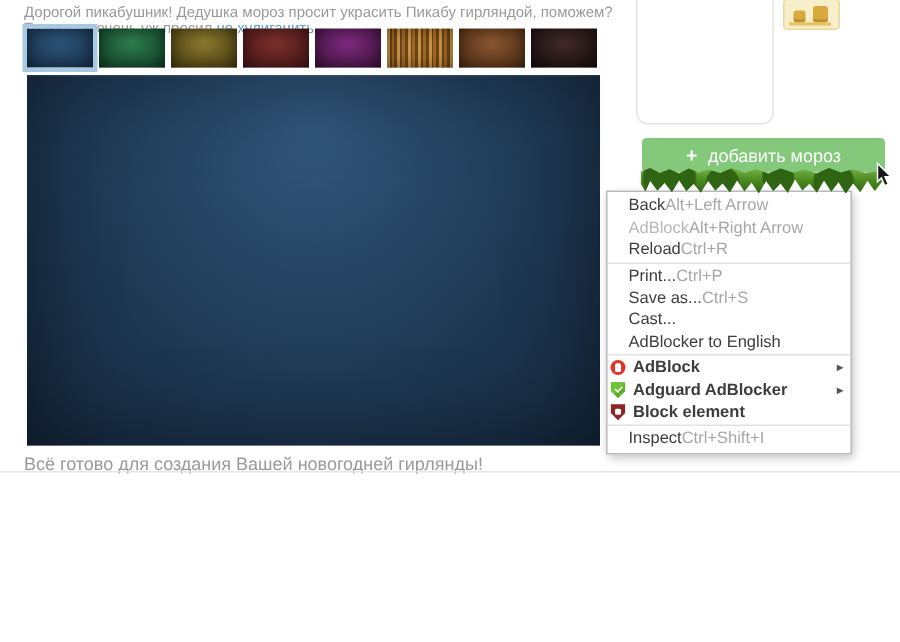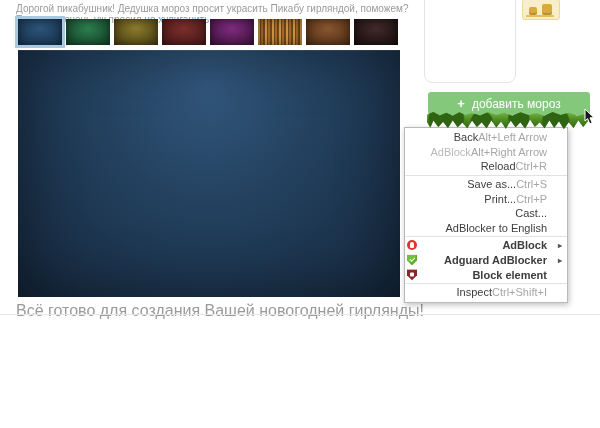--- a/index.html
+++ b/index.html
@@ -11,21 +11,21 @@
 
   
   .swatch-row{position:absolute;left:18px;top:19px;display:flex;gap:4px;}
   .swatch{width:44px;height:26px;box-shadow:inset 0 0 10px rgba(0,0,0,.45);cursor:pointer;}
   .swatch.selected{outline:3px solid var(--selected-border);}
 
   
   .canvas{position:absolute;left:18px;top:50px;width:382px;height:247px;
     box-shadow:inset 0 0 60px rgba(0,0,0,.38), inset 0 1px 0 rgba(255,255,255,.10);}
 
-  .caption{position:absolute;left:16px;top:302px;font-size:16px;color:var(--muted-text);}
+  .caption{position:absolute;left:16px;top:302px;font-size:12px;color:var(--muted-text);}
   .post-divider{position:absolute;left:0;top:314px;width:600px;height:1px;background:#e6e6e6;z-index:1;}
 
   
   .side-panel{position:absolute;left:424px;top:-12px;width:90px;height:93px;background:#fff;
     border:1px solid #e4e4e4;border-radius:8px;}
   .award{position:absolute;left:522px;top:-1px;width:36px;height:19px;background:var(--award-bg);
     border:1px solid #e8d9a0;border-radius:3px;cursor:pointer;}
   .award::after{content:"";position:absolute;left:3px;bottom:2px;width:28px;height:2px;background:#e6c05a;}
   .award .a1{position:absolute;left:6px;bottom:4px;width:8px;height:8px;background:var(--award-gold);border-radius:2px;box-shadow:inset 0 -2px 0 rgba(0,0,0,.15);}
   .award .a2{position:absolute;left:19px;bottom:4px;width:10px;height:11px;background:var(--award-gold);border-radius:2px;box-shadow:inset 0 -2px 0 rgba(0,0,0,.15);}
@@ -40,21 +40,21 @@
       radial-gradient(circle at 12% 40%, var(--garland-dark) 0 12%, transparent 13%),
       radial-gradient(circle at 34% 60%, var(--garland-dark) 0 10%, transparent 11%),
       radial-gradient(circle at 57% 35%, var(--garland-dark) 0 11%, transparent 12%),
       radial-gradient(circle at 80% 55%, var(--garland-dark) 0 10%, transparent 11%),
       linear-gradient(180deg, var(--garland-light) 0%, var(--garland-mid) 45%, var(--garland-dark) 100%);
     clip-path:polygon(0 15%,4% 0,8% 20%,12% 5%,16% 22%,20% 2%,24% 18%,28% 6%,33% 20%,38% 0,43% 18%,48% 5%,53% 22%,58% 2%,63% 18%,68% 6%,73% 22%,78% 0,83% 18%,88% 5%,93% 20%,100% 10%,100% 55%,97% 90%,94% 50%,91% 95%,88% 60%,85% 100%,82% 55%,79% 92%,76% 48%,73% 96%,70% 62%,67% 88%,64% 45%,61% 98%,58% 60%,55% 90%,52% 50%,49% 100%,46% 58%,43% 92%,40% 48%,37% 95%,34% 60%,31% 88%,28% 50%,25% 97%,22% 62%,19% 90%,16% 48%,13% 94%,10% 58%,7% 88%,4% 50%,2% 92%,0 60%);}
 
   
   .context-menu{position:absolute;left:404px;top:127px;width:164px;background:#fff;z-index:10;
     border:1px solid #b9b9b9;box-shadow:1px 2px 6px rgba(0,0,0,.25);padding:2px 0;box-sizing:border-box;}
-  .menu-item{position:relative;height:14.6px;display:flex;align-items:center;justify-content:flex-end;
+  .menu-item{position:relative;height:14.6px;display:flex;align-items:center;justify-content:flex-start;
     padding:0 20px 0 14px;font-size:11px;color:var(--menu-text);cursor:default;}
   .menu-item.has-icon{padding-left:17px;font-weight:bold;}
   .menu-item .mi-shortcut{color:var(--menu-muted);}
   .menu-item.disabled .mi-label{color:var(--menu-disabled);}
   .menu-sep{height:1px;background:#e2e2e2;margin:1px 0;}
   .mi-arrow{position:absolute;right:5px;top:50%;transform:translateY(-50%);font-size:8px;color:#555;}
   .mi-icon{position:absolute;left:2px;top:50%;transform:translateY(-50%);width:10px;height:10px;}
   .ic-adblock{background:var(--adblock-red);border-radius:50%;}
   .ic-adblock::after{content:"";position:absolute;left:3px;top:2px;width:4px;height:6px;background:#fff;border-radius:2px 2px 1px 1px;}
   .ic-adguard-adblocker{height:11px;background:linear-gradient(135deg,#72c13a 50%,var(--adguard-green) 50%);
@@ -118,28 +118,28 @@
   </div>
       <div class="menu-item">
 
     <span class="mi-label">Reload</span>
     <span class="mi-shortcut">Ctrl+R</span>
 
   </div>
       <div class="menu-sep"></div>
       <div class="menu-item">
 
-    <span class="mi-label">Save as...</span>
-    <span class="mi-shortcut">Ctrl+S</span>
+    <span class="mi-label">Print...</span>
+    <span class="mi-shortcut">Ctrl+P</span>
 
   </div>
       <div class="menu-item">
 
-    <span class="mi-label">Print...</span>
-    <span class="mi-shortcut">Ctrl+P</span>
+    <span class="mi-label">Save as...</span>
+    <span class="mi-shortcut">Ctrl+S</span>
 
   </div>
       <div class="menu-item">
 
     <span class="mi-label">Cast...</span>
     <span class="mi-shortcut"></span>
 
   </div>
       <div class="menu-item">
 

